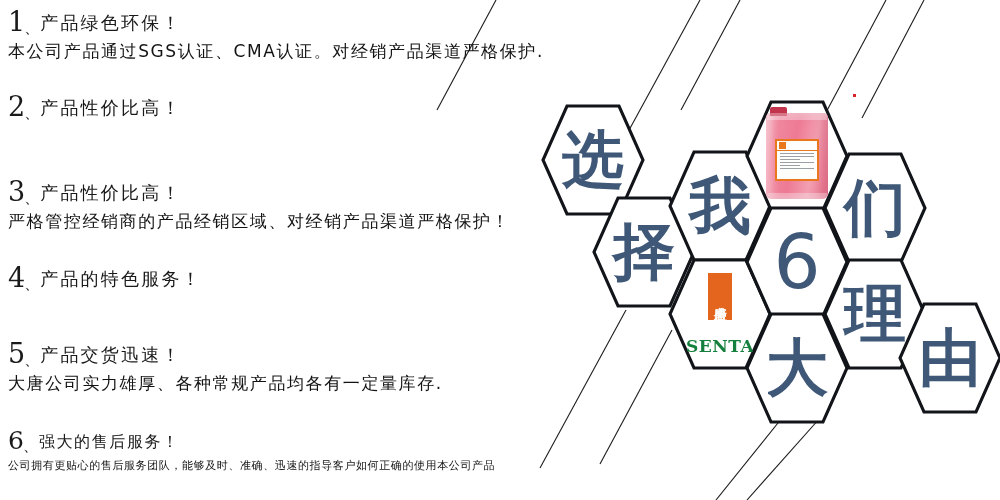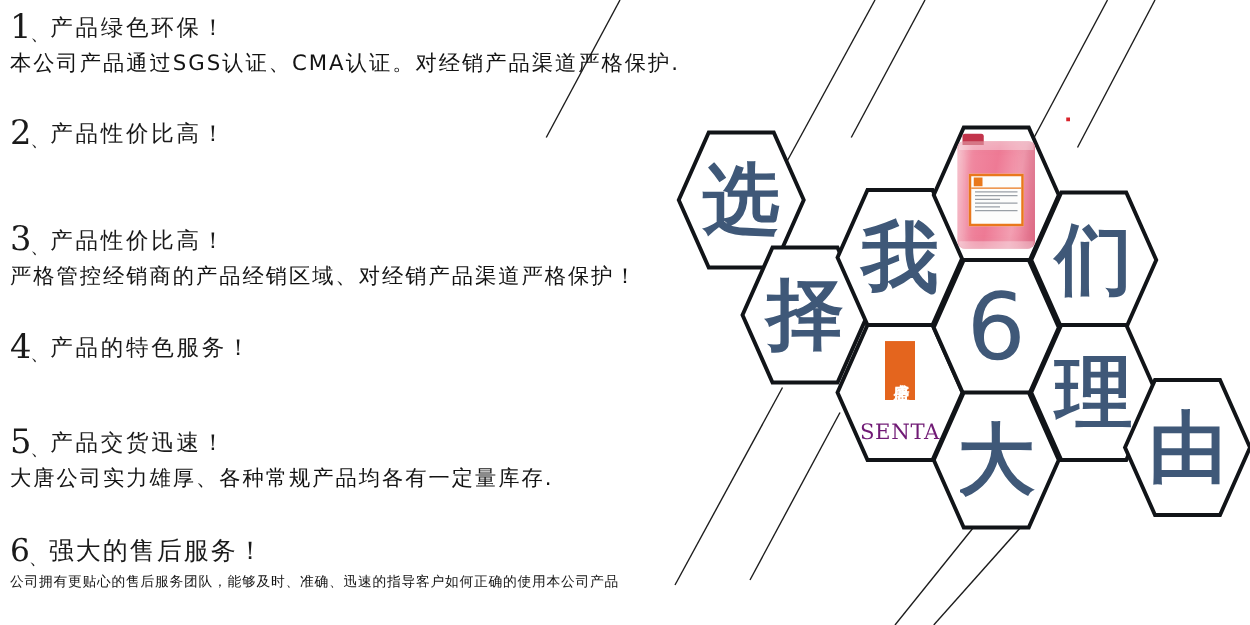--- a/index.html
+++ b/index.html
@@ -65,21 +65,21 @@
     display: block;
     font-size: 17px;
     color: #131313;
     letter-spacing: 1.6px;
     line-height: 1.15;
     margin-top: 6px;
   }
 
   
   .reason.small .r-num   { font-size: 25px; }
-  .reason.small .r-title { font-size: 20px; letter-spacing: 1.6px; }
+  .reason.small .r-title { font-size: 16px; letter-spacing: 1.6px; }
   .reason.small .r-body  { font-size: 11px; letter-spacing: 0.6px; }
 
   
   #hexes {
     position: absolute;
     left: 0; top: 0;
     width: 1000px; height: 500px;
   }
   .hex {
     position: absolute;
@@ -132,22 +132,22 @@
     letter-spacing: 0px;
     border: 1px solid #e4651e;
     writing-mode: vertical-rl;
     text-orientation: upright;
     height: 38px;
   }
   .logo-word {
     margin-top: 16px;
     font-family: "DejaVu Serif", "Liberation Serif", serif;
     font-size: 17px;
-    font-weight: 400;
-    color: #701a75;
+    font-weight: 700;
+    color: #15803d;
     letter-spacing: 0.5px;
   }
 
   
   .product-wrap {
     position: absolute;
     left: 0; top: 0;
     width: 100%; height: 100%;
     display: flex;
     align-items: center;

